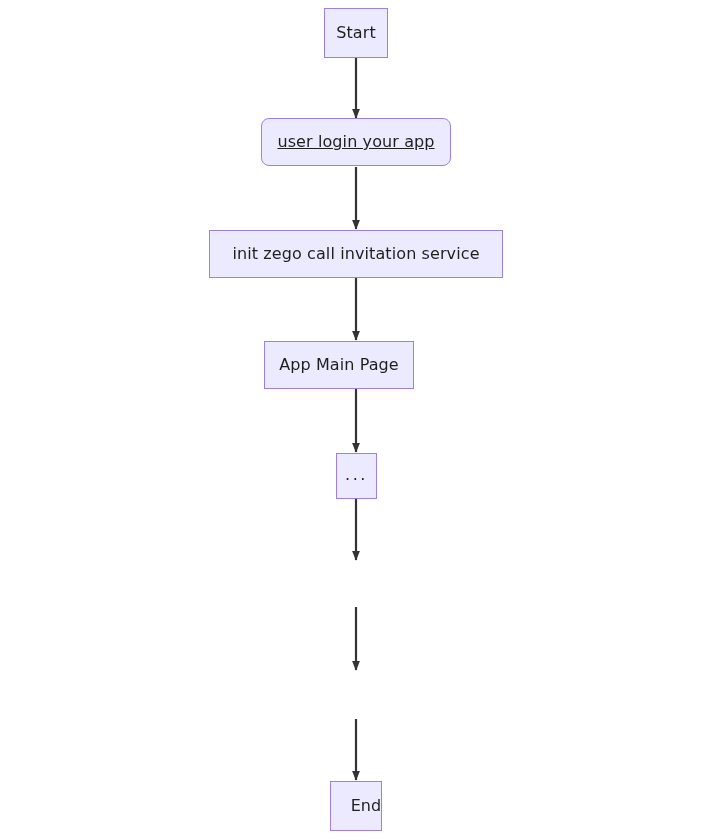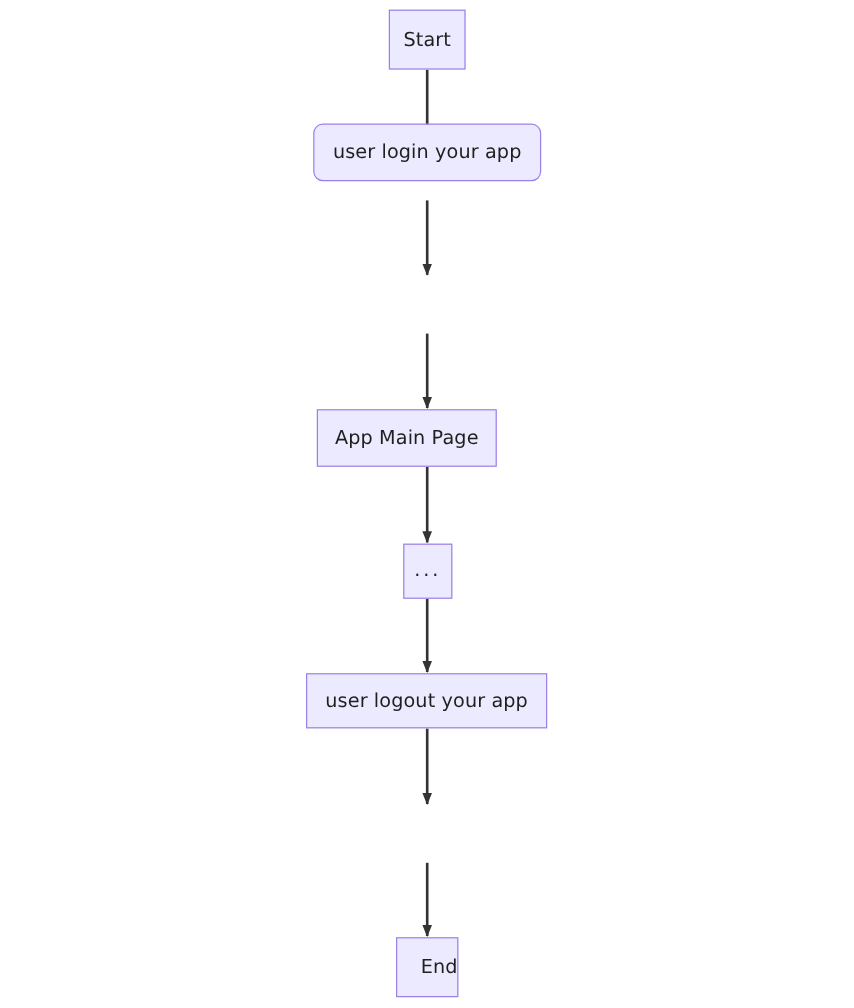--- a/index.html
+++ b/index.html
@@ -52,35 +52,35 @@
       <line x1="356" y1="499" x2="356" y2="560"></line>
       <line x1="356" y1="607" x2="356" y2="670"></line>
       <line x1="356" y1="719" x2="356" y2="780"></line>
     </g>
   </svg>
 
   <div class="node" style="left:324px;top:8px;width:64px;height:50px;">
     <span class="label">Start</span>
   </div>
 
-  <div class="node rounded" style="left:261px;top:103px;width:190px;height:48px;">
+  <div class="node rounded" style="left:261px;top:118px;width:190px;height:48px;text-decoration:underline;">
     <span class="label">user login your app</span>
   </div>
 
+  <div class="node" style="left:209px;top:230px;width:294px;height:48px;">
+    <span class="label">init zego call invitation service</span>
+  </div>
 
   <div class="node" style="left:264px;top:341px;width:150px;height:48px;">
     <span class="label">App Main Page</span>
   </div>
 
   <div class="node ellipsis" style="left:336px;top:453px;width:41px;height:46px;">
     <span class="label">...</span>
   </div>
 
-  <div class="node" style="left:255px;top:561px;width:201px;height:46px;">
-    <span class="label">user logout your app</span>
-  </div>
 
 
   <div class="node" style="left:330px;top:781px;width:52px;height:50px;padding-left:20px;">
     <span class="label">End</span>
   </div>
 
 </div>
 
 </body></html>

